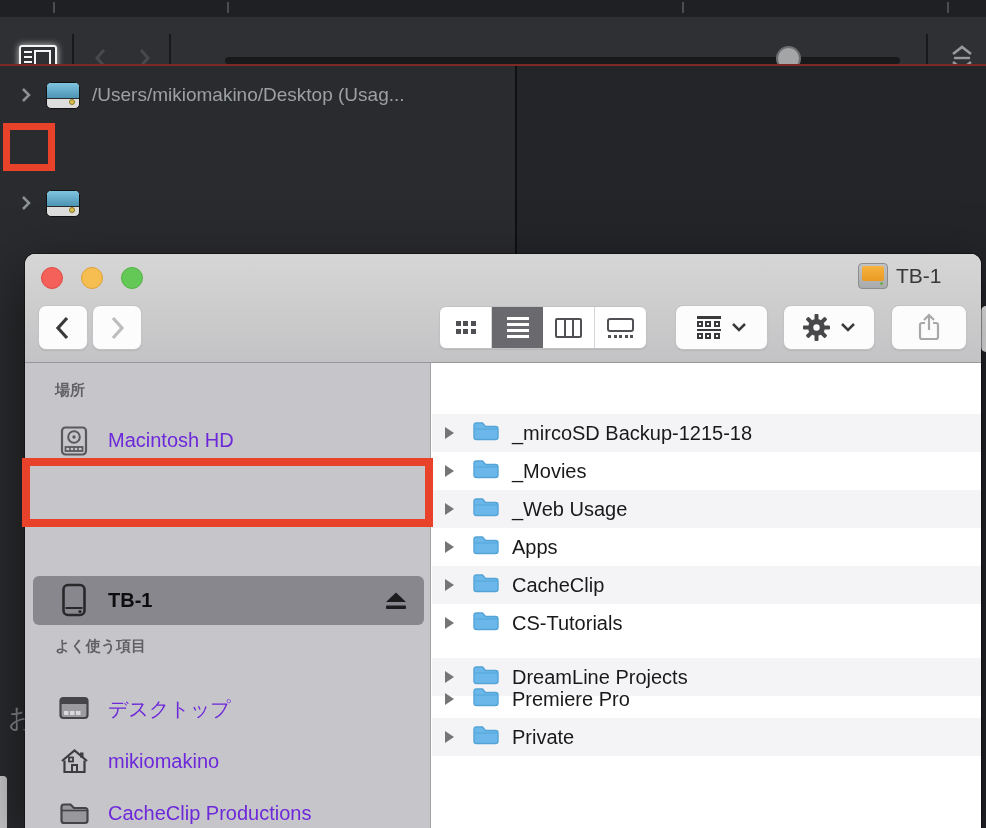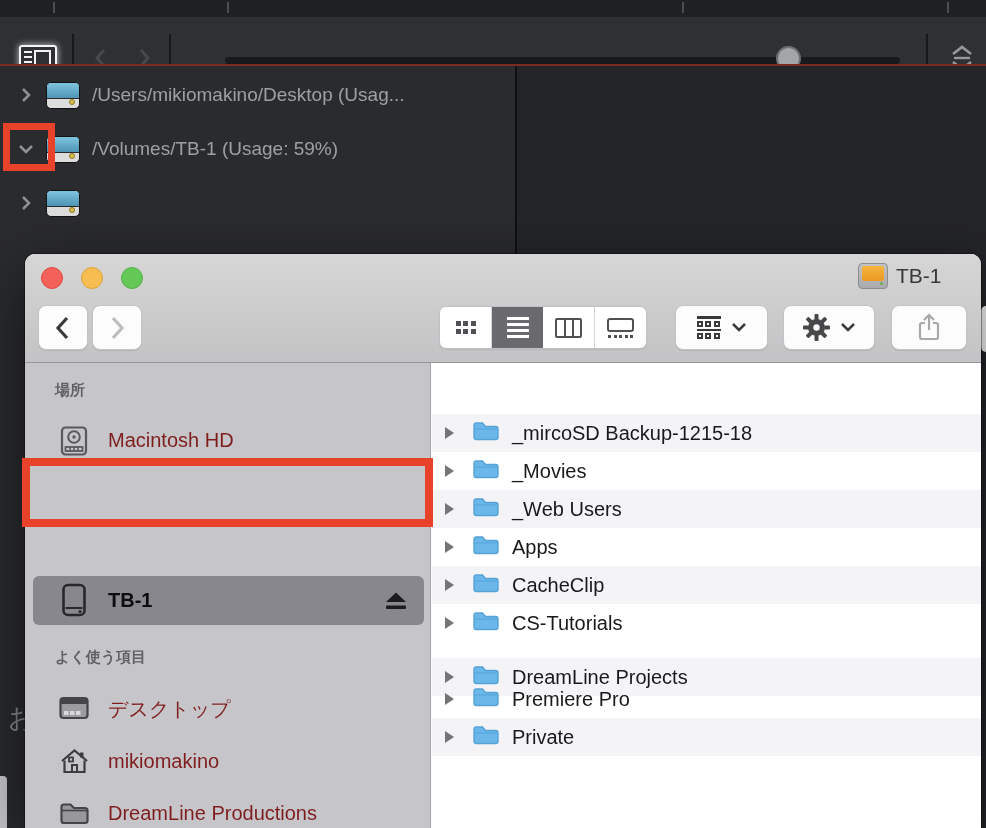--- a/index.html
+++ b/index.html
@@ -81,21 +81,21 @@
   .icn-group .ln{width:24px;height:2.5px;background:#3a3a3c;}
   .icn-group .sqs{display:flex;gap:2.5px;}
   .icn-group .sqs i{width:6px;height:6px;border:2px solid #3a3a3c;}
 
   .chevdn{margin-left:10px;}
 
   .fsidebar{position:absolute;left:0;top:109px;width:406px;height:465px;background:#c6c6ca;border-right:1px solid #a2a2a5;}
   .sb-h{position:absolute;left:30px;font-size:15px;font-weight:700;color:#5f5f64;}
   .sb-item{position:absolute;left:8px;width:391px;height:49px;display:flex;align-items:center;border-radius:6px;cursor:pointer;}
   .sb-item .ic{width:32px;margin-left:25px;display:flex;justify-content:center;flex:none;}
-  .sb-item .lb{margin-left:18px;font-size:20px;color:#7f1d1d;white-space:nowrap;}
+  .sb-item .lb{margin-left:18px;font-size:20px;color:#6d28d9;white-space:nowrap;}
   .sb-item.sel{background:#87878d;}
   .sb-item.sel .lb{font-weight:600;color:#0d0d0f;}
   .eject{position:absolute;left:350px;top:15px;}
 
   .flist{position:absolute;left:407px;top:109px;width:549px;height:465px;background:#fff;overflow:hidden;}
   .colhead{position:absolute;left:0;top:0;width:549px;height:45px;background:#f1f1f2;border-bottom:1px solid #d8d8da;
            display:flex;align-items:center;padding-left:17px;font-size:16px;color:#222224;cursor:pointer;}
   .file-row{position:absolute;left:0;width:549px;height:38px;display:flex;align-items:center;cursor:pointer;text-align:right;}
   .file-row.alt{background:#f4f4f6;}
   .file-row .tri{margin-left:13px;width:0;height:0;border-top:6px solid transparent;border-bottom:6px solid transparent;border-left:9px solid #757578;flex:none;cursor:pointer;}
@@ -162,32 +162,20 @@
     <span class="chev">
       <svg width="16" height="16">
           <polyline points="5,2 11,8 5,14" fill="none" stroke="#8f9295" stroke-width="2.5"></polyline>
         </svg>
     </span>
     <span class="ddrive">
         <span class="top"></span>
         <span class="led"></span>
       </span>
     <span class="tree-label">/Users/mikiomakino/Desktop (Usag...</span>
-  </div>
-  <div class="tree-row" style="top:122px">
-    <span class="chev">
-      <svg width="16" height="16">
-          <polyline points="2,5 8,11 14,5" fill="none" stroke="#8f9295" stroke-width="2.5"></polyline>
-        </svg>
-    </span>
-    <span class="ddrive">
-        <span class="top"></span>
-        <span class="led"></span>
-      </span>
-    <span class="tree-label">/Volumes/TB-1 (Usage: 59%)</span>
   </div>
   <div class="tree-row" style="top:176px">
     <span class="chev">
       <svg width="16" height="16">
           <polyline points="5,2 11,8 5,14" fill="none" stroke="#8f9295" stroke-width="2.5"></polyline>
         </svg>
     </span>
     <span class="ddrive">
         <span class="top"></span>
         <span class="led"></span>
@@ -339,21 +327,21 @@
         </span>
         <span class="lb">TB-1</span>
         <span class="eject">
           <svg width="26" height="19">
             <polygon points="13,1.5 23,11 3,11" fill="#1c1c1e"></polygon>
             <rect x="3" y="14.5" width="20" height="3.5" rx="1" fill="#1c1c1e"></rect>
           </svg>
         </span>
       </div>
 
-      <div class="sb-h" style="top:285px">よく使う項目</div>
+      <div class="sb-h" style="top:274px">よく使う項目</div>
 
       <div class="sb-item" style="top:322px">
         <span class="ic">
           <svg width="31" height="27">
             <rect x="1.5" y="2" width="27" height="20" rx="3" fill="#9c9ca0" stroke="#454549" stroke-width="2.2"></rect>
             <path d="M1.5 5 Q1.5 2 4.5 2 H25.5 Q28.5 2 28.5 5 V8 H1.5 Z" fill="#454549"></path>
             <rect x="5" y="15" width="4.5" height="4" fill="#d9d9db"></rect>
             <rect x="11" y="15" width="4.5" height="4" fill="#d9d9db"></rect>
             <rect x="17" y="15" width="4.5" height="4" fill="#d9d9db"></rect>
           </svg>
@@ -374,21 +362,21 @@
         <span class="lb">mikiomakino</span>
       </div>
 
       <div class="sb-item" style="top:426px">
         <span class="ic">
           <svg width="31" height="25">
             <path d="M2.5 6 Q2.5 3.5 5 3.5 H11.5 L15 7 H26 Q28.5 7 28.5 9.5 V19.5 Q28.5 22 26 22 H5 Q2.5 22 2.5 19.5 Z" fill="#98989c" stroke="#454549" stroke-width="2.2"></path>
             <line x1="2.5" y1="9.5" x2="28.5" y2="9.5" stroke="#454549" stroke-width="1.6"></line>
           </svg>
         </span>
-        <span class="lb">DreamLine Productions</span>
+        <span class="lb">CacheClip Productions</span>
       </div>
 
     </div>
 
     <div class="flist">
 
       <div class="file-row alt" style="top:51px">
         <span class="tri"></span>
         <span class="fol"><svg width="28" height="22">
               <path d="M2 5.5 Q2 3 4.5 3 H10.5 L13.5 6.5 H23.5 Q26 6.5 26 9 V17 Q26 19.5 23.5 19.5 H4.5 Q2 19.5 2 17 Z" fill="#6bb7ea" stroke="#54a3d6" stroke-width="1.4"></path>
@@ -403,21 +391,21 @@
               <line x1="2" y1="9" x2="26" y2="9" stroke="#5aabdf" stroke-width="1.4"></line>
             </svg></span>
         <span class="nm">_Movies</span>
       </div>
       <div class="file-row alt" style="top:127px">
         <span class="tri"></span>
         <span class="fol"><svg width="28" height="22">
               <path d="M2 5.5 Q2 3 4.5 3 H10.5 L13.5 6.5 H23.5 Q26 6.5 26 9 V17 Q26 19.5 23.5 19.5 H4.5 Q2 19.5 2 17 Z" fill="#6bb7ea" stroke="#54a3d6" stroke-width="1.4"></path>
               <line x1="2" y1="9" x2="26" y2="9" stroke="#5aabdf" stroke-width="1.4"></line>
             </svg></span>
-        <span class="nm">_Web Users</span>
+        <span class="nm">_Web Usage</span>
       </div>
       <div class="file-row" style="top:165px">
         <span class="tri"></span>
         <span class="fol"><svg width="28" height="22">
               <path d="M2 5.5 Q2 3 4.5 3 H10.5 L13.5 6.5 H23.5 Q26 6.5 26 9 V17 Q26 19.5 23.5 19.5 H4.5 Q2 19.5 2 17 Z" fill="#6bb7ea" stroke="#54a3d6" stroke-width="1.4"></path>
               <line x1="2" y1="9" x2="26" y2="9" stroke="#5aabdf" stroke-width="1.4"></line>
             </svg></span>
         <span class="nm">Apps</span>
       </div>
       <div class="file-row alt" style="top:203px">

